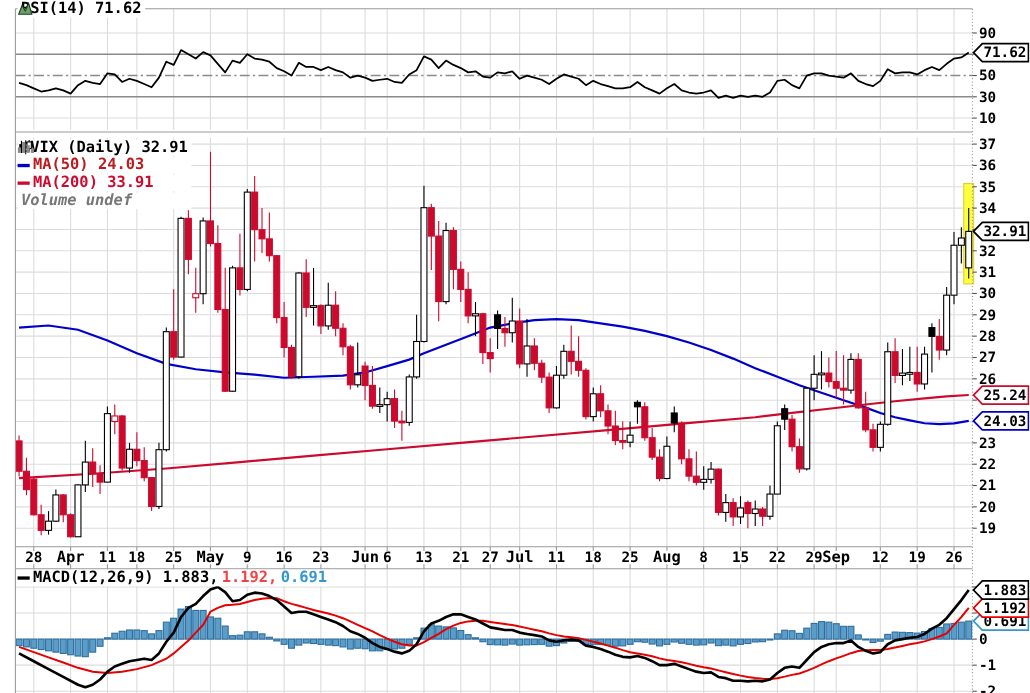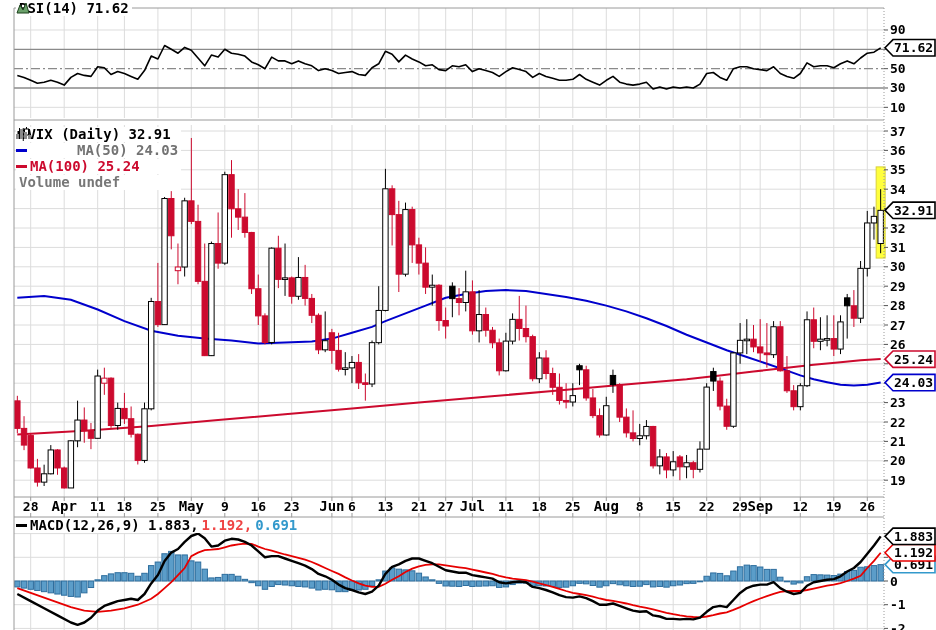--- a/index.html
+++ b/index.html
@@ -4,22 +4,22 @@
 <style>
   html,body{margin:0;padding:0;background:#ffffff;}
   .stage{position:relative;width:936px;height:630px;background:#ffffff;overflow:hidden;
          font-family:"DejaVu Sans Mono",monospace;}
   svg{position:absolute;left:0;top:0;}
   .legend{position:absolute;display:flex;flex-direction:column;gap:1px;z-index:5;}
   .lrow{display:flex;align-items:center;gap:3px;height:15px;background:#ffffff;
         font-size:14px;font-weight:700;line-height:15px;white-space:pre;padding-right:3px;}
   .dash{display:inline-block;width:11px;height:3px;}
   .d-blue{background:#0000cc;} .d-red{background:#cc0a2e;} .d-black{background:#000000;}
-  .c-black{color:#000000;} .c-blue{color:#737373;margin-left:47px;} .c-red{color:#cc0a2e;}
-  .c-gray{color:#777777;} .c-mred{color:#ef4444;} .c-mblue{color:#3399cc;}
+  .c-black{color:#000000;} .c-blue{color:#b91c1c;} .c-red{color:#cc0a2e;}
+  .c-gray{color:#777777;font-style:italic;} .c-mred{color:#ef4444;} .c-mblue{color:#3399cc;}
   #rsi-legend{left:16px;top:1px;}
   #main-legend{left:16px;top:127px;}
   #macd-legend{left:16px;top:518px;justify-content:flex-end;}
   .icon{display:inline-flex;align-items:center;}
 </style>
 </head>
 <body>
 
 <div class="stage">
   <svg id="chart" width="936" height="630">
@@ -707,21 +707,21 @@
         </svg>
       </span>
       <span class="c-black">$VIX (Daily) 32.91</span>
     </div>
     <div class="lrow">
       <span class="dash d-blue"></span>
       <span class="c-blue">MA(50) 24.03</span>
     </div>
     <div class="lrow">
       <span class="dash d-red"></span>
-      <span class="c-red">MA(100) 25.24</span>
+      <span class="c-red">MA(200) 33.91</span>
     </div>
     <div class="lrow">
       <span class="icon">
         <svg width="15" height="12">
           <rect x="0" y="7" width="3" height="5" fill="#8a8a8a"></rect>
             <rect x="4" y="2" width="3" height="10" fill="#8a8a8a"></rect>
           <rect x="8" y="5" width="3" height="7" fill="#8a8a8a"></rect>
             <rect x="12" y="8" width="3" height="4" fill="#8a8a8a"></rect>
         </svg>
       </span>

